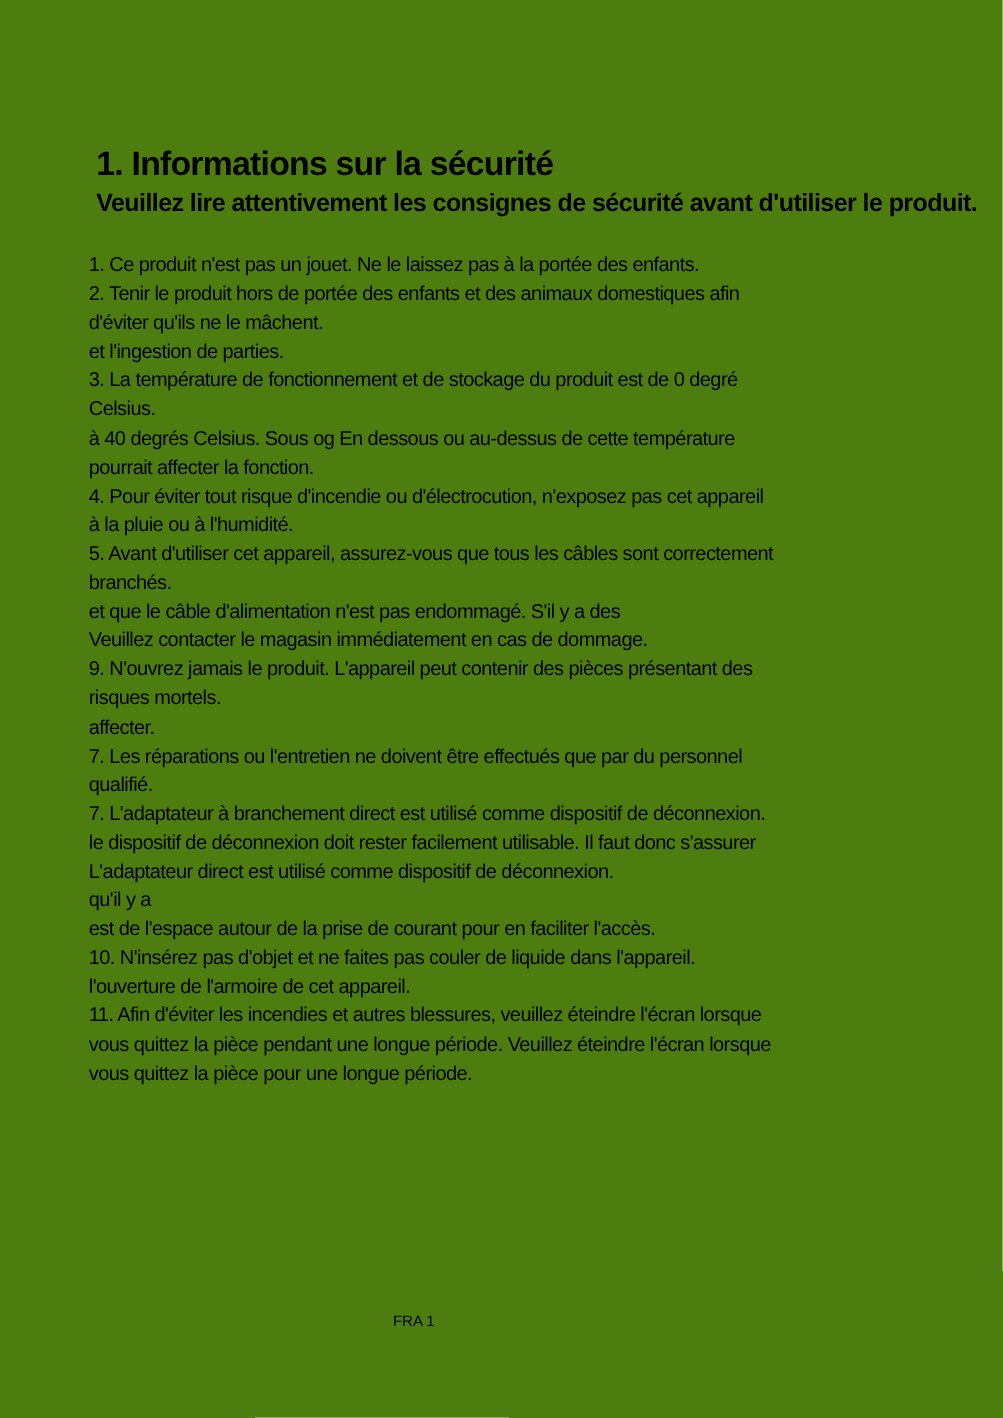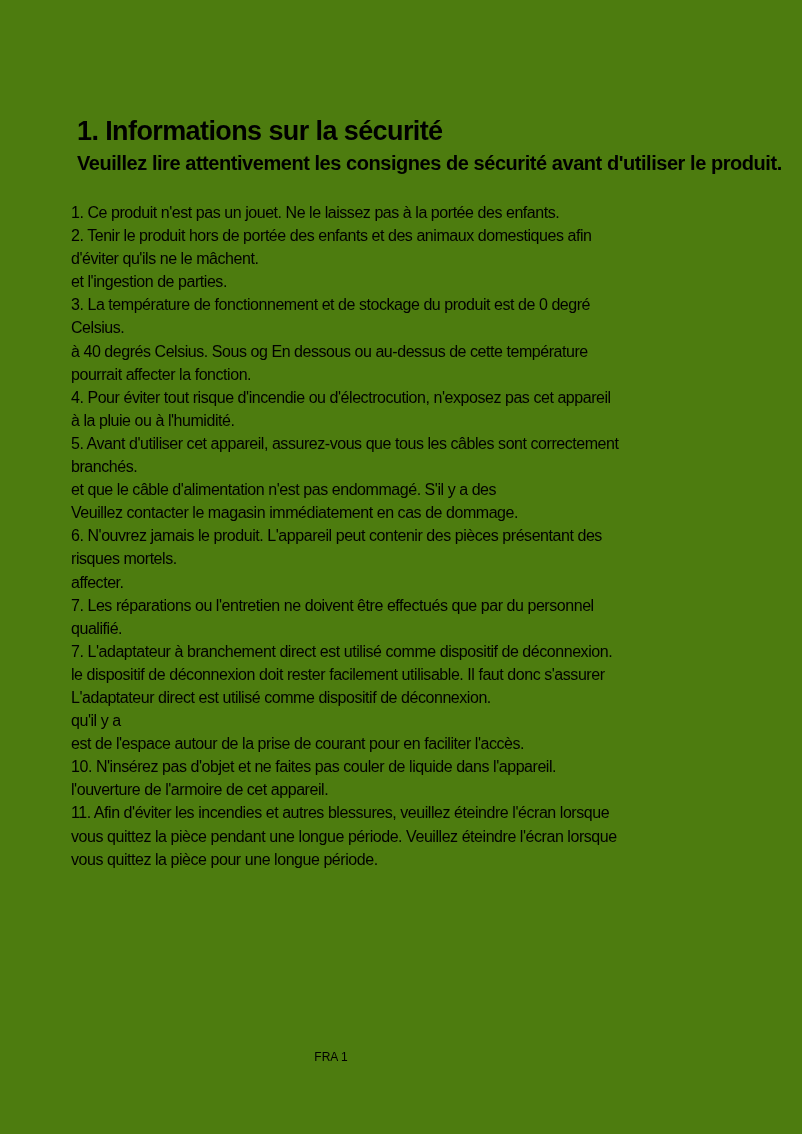--- a/index.html
+++ b/index.html
@@ -84,21 +84,21 @@
     <li>3. La température de fonctionnement et de stockage du produit est de 0 degré</li>
     <li>Celsius.</li>
     <li>à 40 degrés Celsius. Sous og En dessous ou au-dessus de cette température</li>
     <li>pourrait affecter la fonction.</li>
     <li>4. Pour éviter tout risque d'incendie ou d'électrocution, n'exposez pas cet appareil</li>
     <li>à la pluie ou à l'humidité.</li>
     <li>5. Avant d'utiliser cet appareil, assurez-vous que tous les câbles sont correctement</li>
     <li>branchés.</li>
     <li>et que le câble d'alimentation n'est pas endommagé. S'il y a des</li>
     <li>Veuillez contacter le magasin immédiatement en cas de dommage.</li>
-    <li>6. N'ouvrez jamais le produit. L'appareil peut contenir des pièces présentant des</li>
+    <li>9. N'ouvrez jamais le produit. L'appareil peut contenir des pièces présentant des</li>
     <li>risques mortels.</li>
     <li>affecter.</li>
     <li>7. Les réparations ou l'entretien ne doivent être effectués que par du personnel</li>
     <li>qualifié.</li>
     <li>7. L'adaptateur à branchement direct est utilisé comme dispositif de déconnexion.</li>
     <li>le dispositif de déconnexion doit rester facilement utilisable. Il faut donc s'assurer</li>
     <li>L'adaptateur direct est utilisé comme dispositif de déconnexion.</li>
     <li>qu'il y a</li>
     <li>est de l'espace autour de la prise de courant pour en faciliter l'accès.</li>
     <li>10. N'insérez pas d'objet et ne faites pas couler de liquide dans l'appareil.</li>

